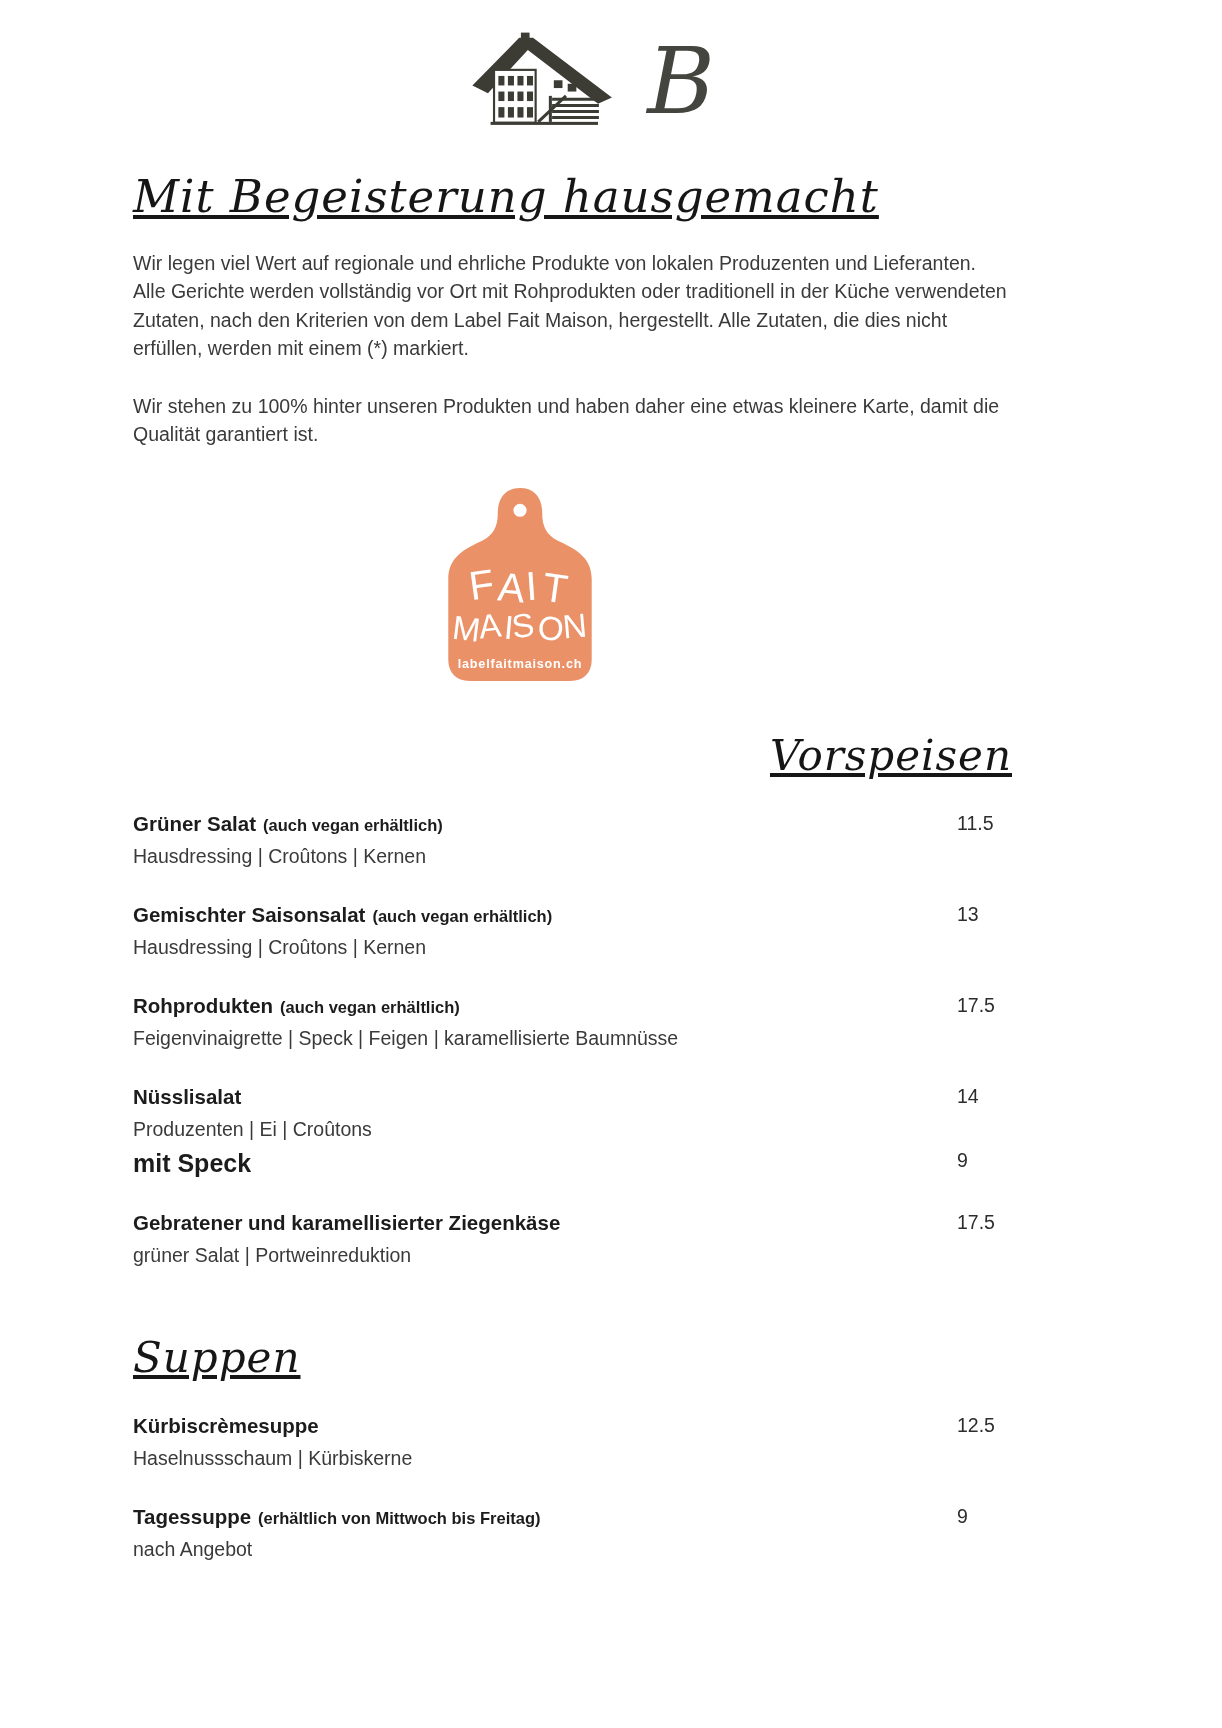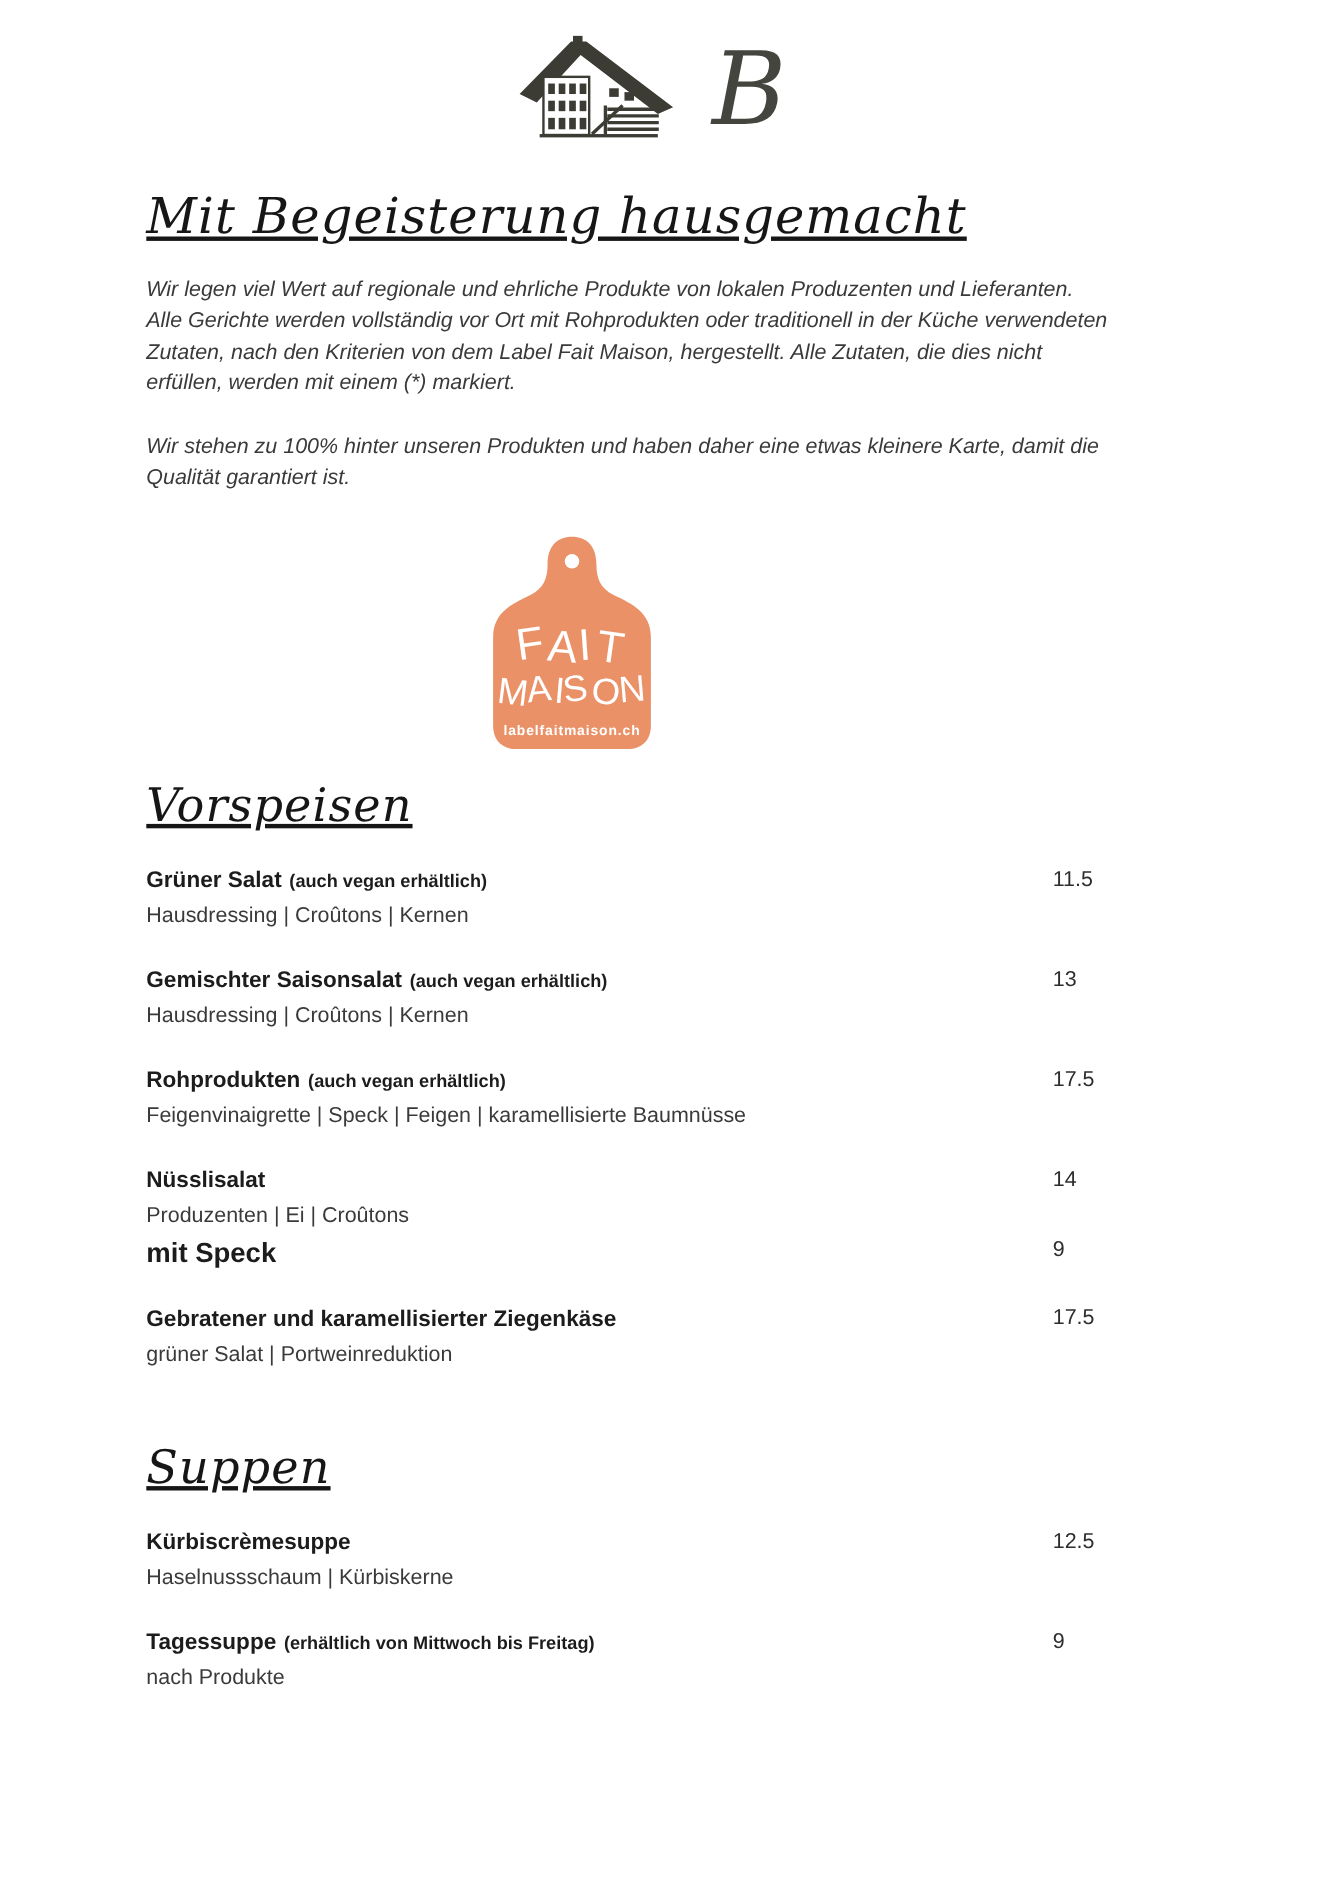--- a/index.html
+++ b/index.html
@@ -29,25 +29,25 @@
 
   
   .content{padding:0 210px 0 133px;}
 
   .script{
     font-family:"DejaVu Serif",serif;font-style:italic;font-weight:400;
     color:#161616;letter-spacing:1px;text-decoration:underline;
   }
   h1.script{font-size:45px;margin:36px 0 26px 0;}
   h2.script{font-size:42px;font-weight:400;margin:64px 0 30px 0;}
-  h2.vorspeisen{margin-top:24px;}
+  h2.vorspeisen{margin-top:48px;text-align:right;}
 
   p.intro{
     font-size:19.5px;line-height:1.46;margin:0 0 29px 0;
-    max-width:958px;color:#3a3a3a;font-style:italic;
+    max-width:958px;color:#3a3a3a;
   }
 
   
   .badge-wrap{display:flex;justify-content:center;margin:34px 0 6px 0;padding-right:105px;}
   .fm-line{font-family:"Liberation Sans",sans-serif;fill:#ffffff;}
   .fm1{font-size:40px;letter-spacing:3px;}
   .fm2{font-size:33px;letter-spacing:1px;}
   .fm3{font-size:12.5px;font-weight:bold;letter-spacing:0.8px;}
 
   
@@ -171,18 +171,18 @@
       <div class="menu-item">
         <div class="mi-name-row"><span>Kürbiscrèmesuppe</span><span class="mi-note"></span></div>
         <div class="mi-price">12.5</div>
         <div class="mi-desc">Haselnussschaum | Kürbiskerne</div>
         <div></div>
       </div>
 
       <div class="menu-item">
         <div class="mi-name-row"><span>Tagessuppe</span><span class="mi-note">(erhältlich von Mittwoch bis Freitag)</span></div>
         <div class="mi-price">9</div>
-        <div class="mi-desc">nach Produkte</div>
+        <div class="mi-desc">nach Angebot</div>
         <div></div>
       </div>
     </div>
   </div>
 </div>
 
 </body></html>

